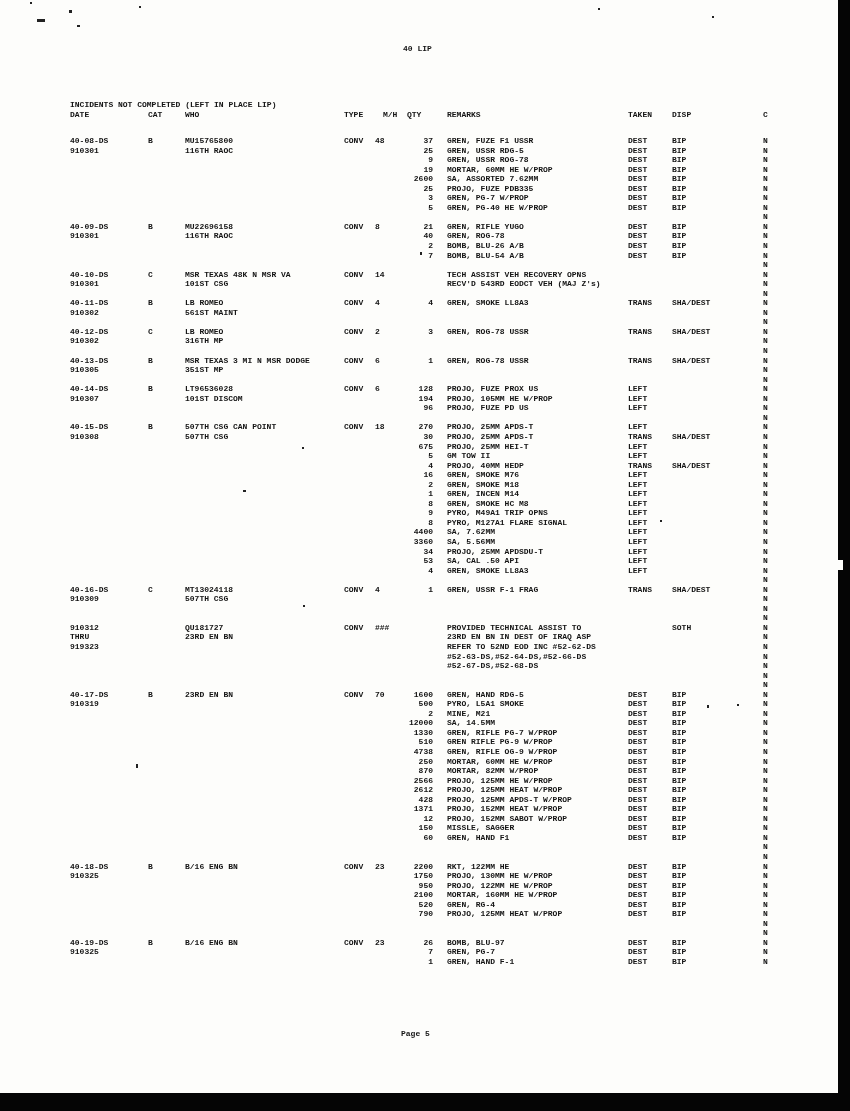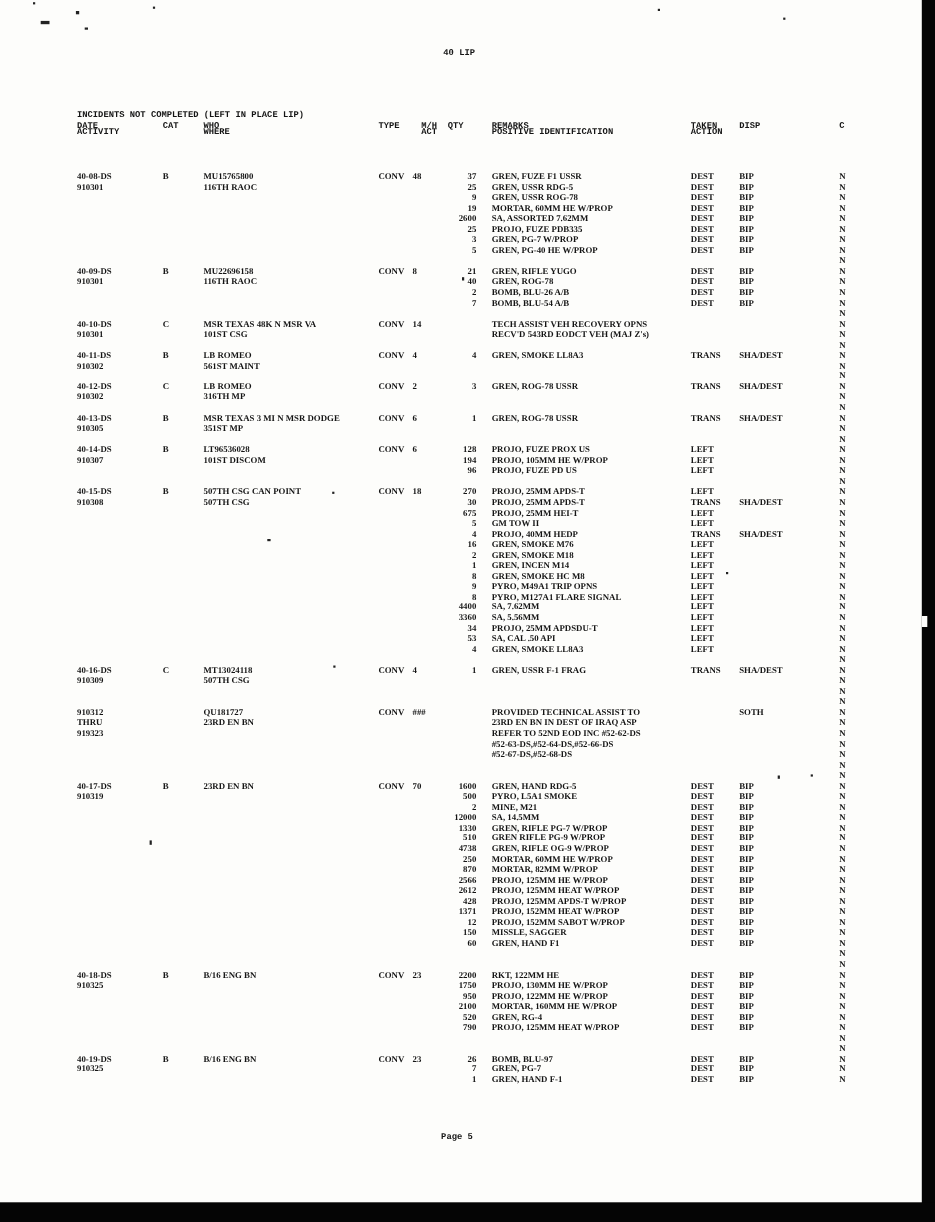--- a/index.html
+++ b/index.html
@@ -25,47 +25,40 @@
   .c-cat{left:148px;}
   .c-where{left:185px;}
   .c-type{left:344px;}
   .c-act{left:375px;text-align:center;}
   .h-act{left:383px;}
   .c-qty{left:395px;width:38px;text-align:right;}
   .c-remark{left:447px;}
   .c-action{left:628px;}
   .c-disp{left:672px;}
   .c-c{left:763px;}
-  #table-body{position:absolute;left:0;top:156px;width:850px;font-family:Liberation Serif, serif;}
+  #table-body{position:absolute;left:0;top:136px;width:850px;}
   .row{position:relative;height:9.55px;}
   .row span{position:absolute;top:0;white-space:pre;}
   #page-footer{left:401px;top:1029px;}
   
   .bar{position:absolute;background:#050505;}
   #bar-right{left:838px;top:0;width:12px;height:1111px;}
   #bar-right-notch{position:absolute;left:838px;top:560px;width:5px;height:10px;background:#fdfdfb;}
   #bar-bottom{left:0;top:1093px;width:850px;height:18px;}
   .speck{position:absolute;background:#222;}
 </style>
 </head>
 <body>
 
 <div id="page">
 
   <div id="doc-title" class="abs">40 LIP</div>
 
   <div id="section-title" class="abs">INCIDENTS NOT COMPLETED (LEFT IN PLACE LIP)</div>
 
-  <div id="hrow1" class="hrow">
-    <span class="c-date">ACTIVITY</span>
-    <span class="c-where">WHERE</span>
-    <span class="h-act">ACT</span>
-    <span class="c-remark">POSITIVE IDENTIFICATION</span>
-    <span class="c-action">ACTION</span>
-  </div>
 
   <div id="hrow2" class="hrow">
     <span class="c-date">DATE</span>
     <span class="c-cat">CAT</span>
     <span class="c-where">WHO</span>
     <span class="c-type">TYPE</span>
     <span class="h-act">M/H</span>
     <span class="c-qty" style="text-align:left;left:407px;">QTY</span>
     <span class="c-remark">REMARKS</span>
     <span class="c-action">TAKEN</span>

